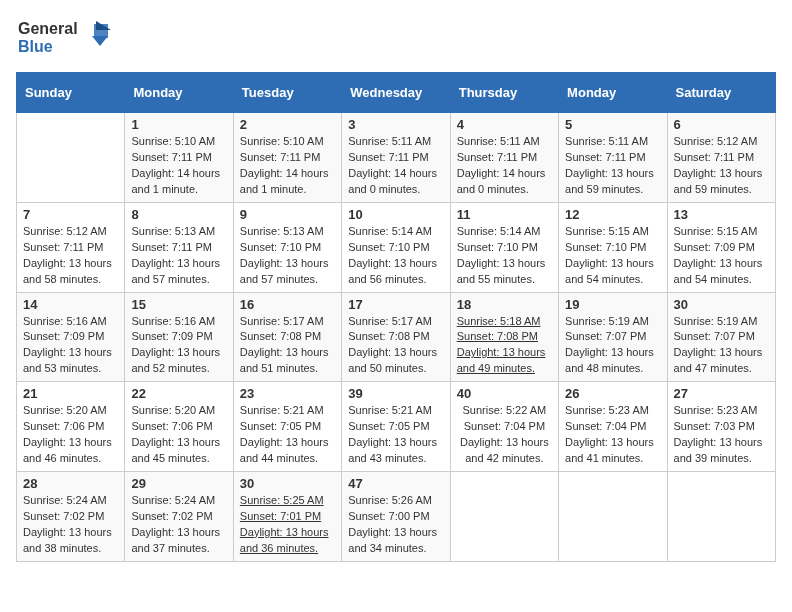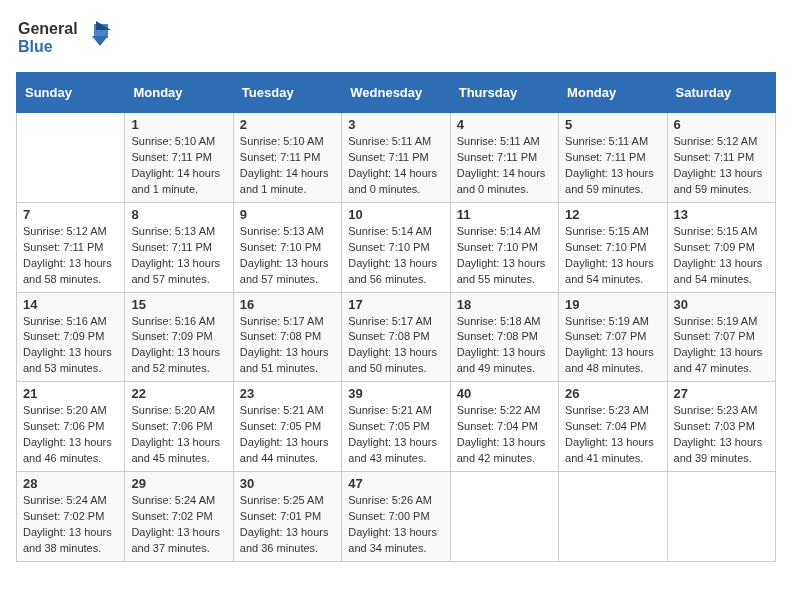--- a/index.html
+++ b/index.html
@@ -226,21 +226,21 @@
         </td>
         <td>
           <span class="day-number">17</span>
           <div class="day-info" style="white-space: pre-line;">Sunrise: 5:17 AM
 Sunset: 7:08 PM
 Daylight: 13 hours
 and 50 minutes.</div>
         </td>
         <td>
           <span class="day-number">18</span>
-          <div class="day-info" style="white-space: pre-line;">Sunrise: 5:18 AM
+          <div class="day-info" style="white-space: pre-line; text-decoration: underline;">Sunrise: 5:18 AM
 Sunset: 7:08 PM
 Daylight: 13 hours
 and 49 minutes.</div>
         </td>
         <td>
           <span class="day-number">19</span>
           <div class="day-info" style="white-space: pre-line;">Sunrise: 5:19 AM
 Sunset: 7:07 PM
 Daylight: 13 hours
 and 48 minutes.</div>
@@ -277,21 +277,21 @@
         </td>
         <td>
           <span class="day-number">39</span>
           <div class="day-info" style="white-space: pre-line;">Sunrise: 5:21 AM
 Sunset: 7:05 PM
 Daylight: 13 hours
 and 43 minutes.</div>
         </td>
         <td>
           <span class="day-number">40</span>
-          <div class="day-info" style="white-space: pre-line;">Sunrise: 5:22 AM
+          <div class="day-info" style="white-space: pre-line; text-align: center;">Sunrise: 5:22 AM
 Sunset: 7:04 PM
 Daylight: 13 hours
 and 42 minutes.</div>
         </td>
         <td>
           <span class="day-number">26</span>
           <div class="day-info" style="white-space: pre-line;">Sunrise: 5:23 AM
 Sunset: 7:04 PM
 Daylight: 13 hours
 and 41 minutes.</div>
@@ -314,21 +314,21 @@
         </td>
         <td>
           <span class="day-number">29</span>
           <div class="day-info" style="white-space: pre-line;">Sunrise: 5:24 AM
 Sunset: 7:02 PM
 Daylight: 13 hours
 and 37 minutes.</div>
         </td>
         <td>
           <span class="day-number">30</span>
-          <div class="day-info" style="white-space: pre-line;">Sunrise: 5:25 AM
+          <div class="day-info" style="white-space: pre-line; text-decoration: underline;">Sunrise: 5:25 AM
 Sunset: 7:01 PM
 Daylight: 13 hours
 and 36 minutes.</div>
         </td>
         <td>
           <span class="day-number">47</span>
           <div class="day-info" style="white-space: pre-line;">Sunrise: 5:26 AM
 Sunset: 7:00 PM
 Daylight: 13 hours
 and 34 minutes.</div>

